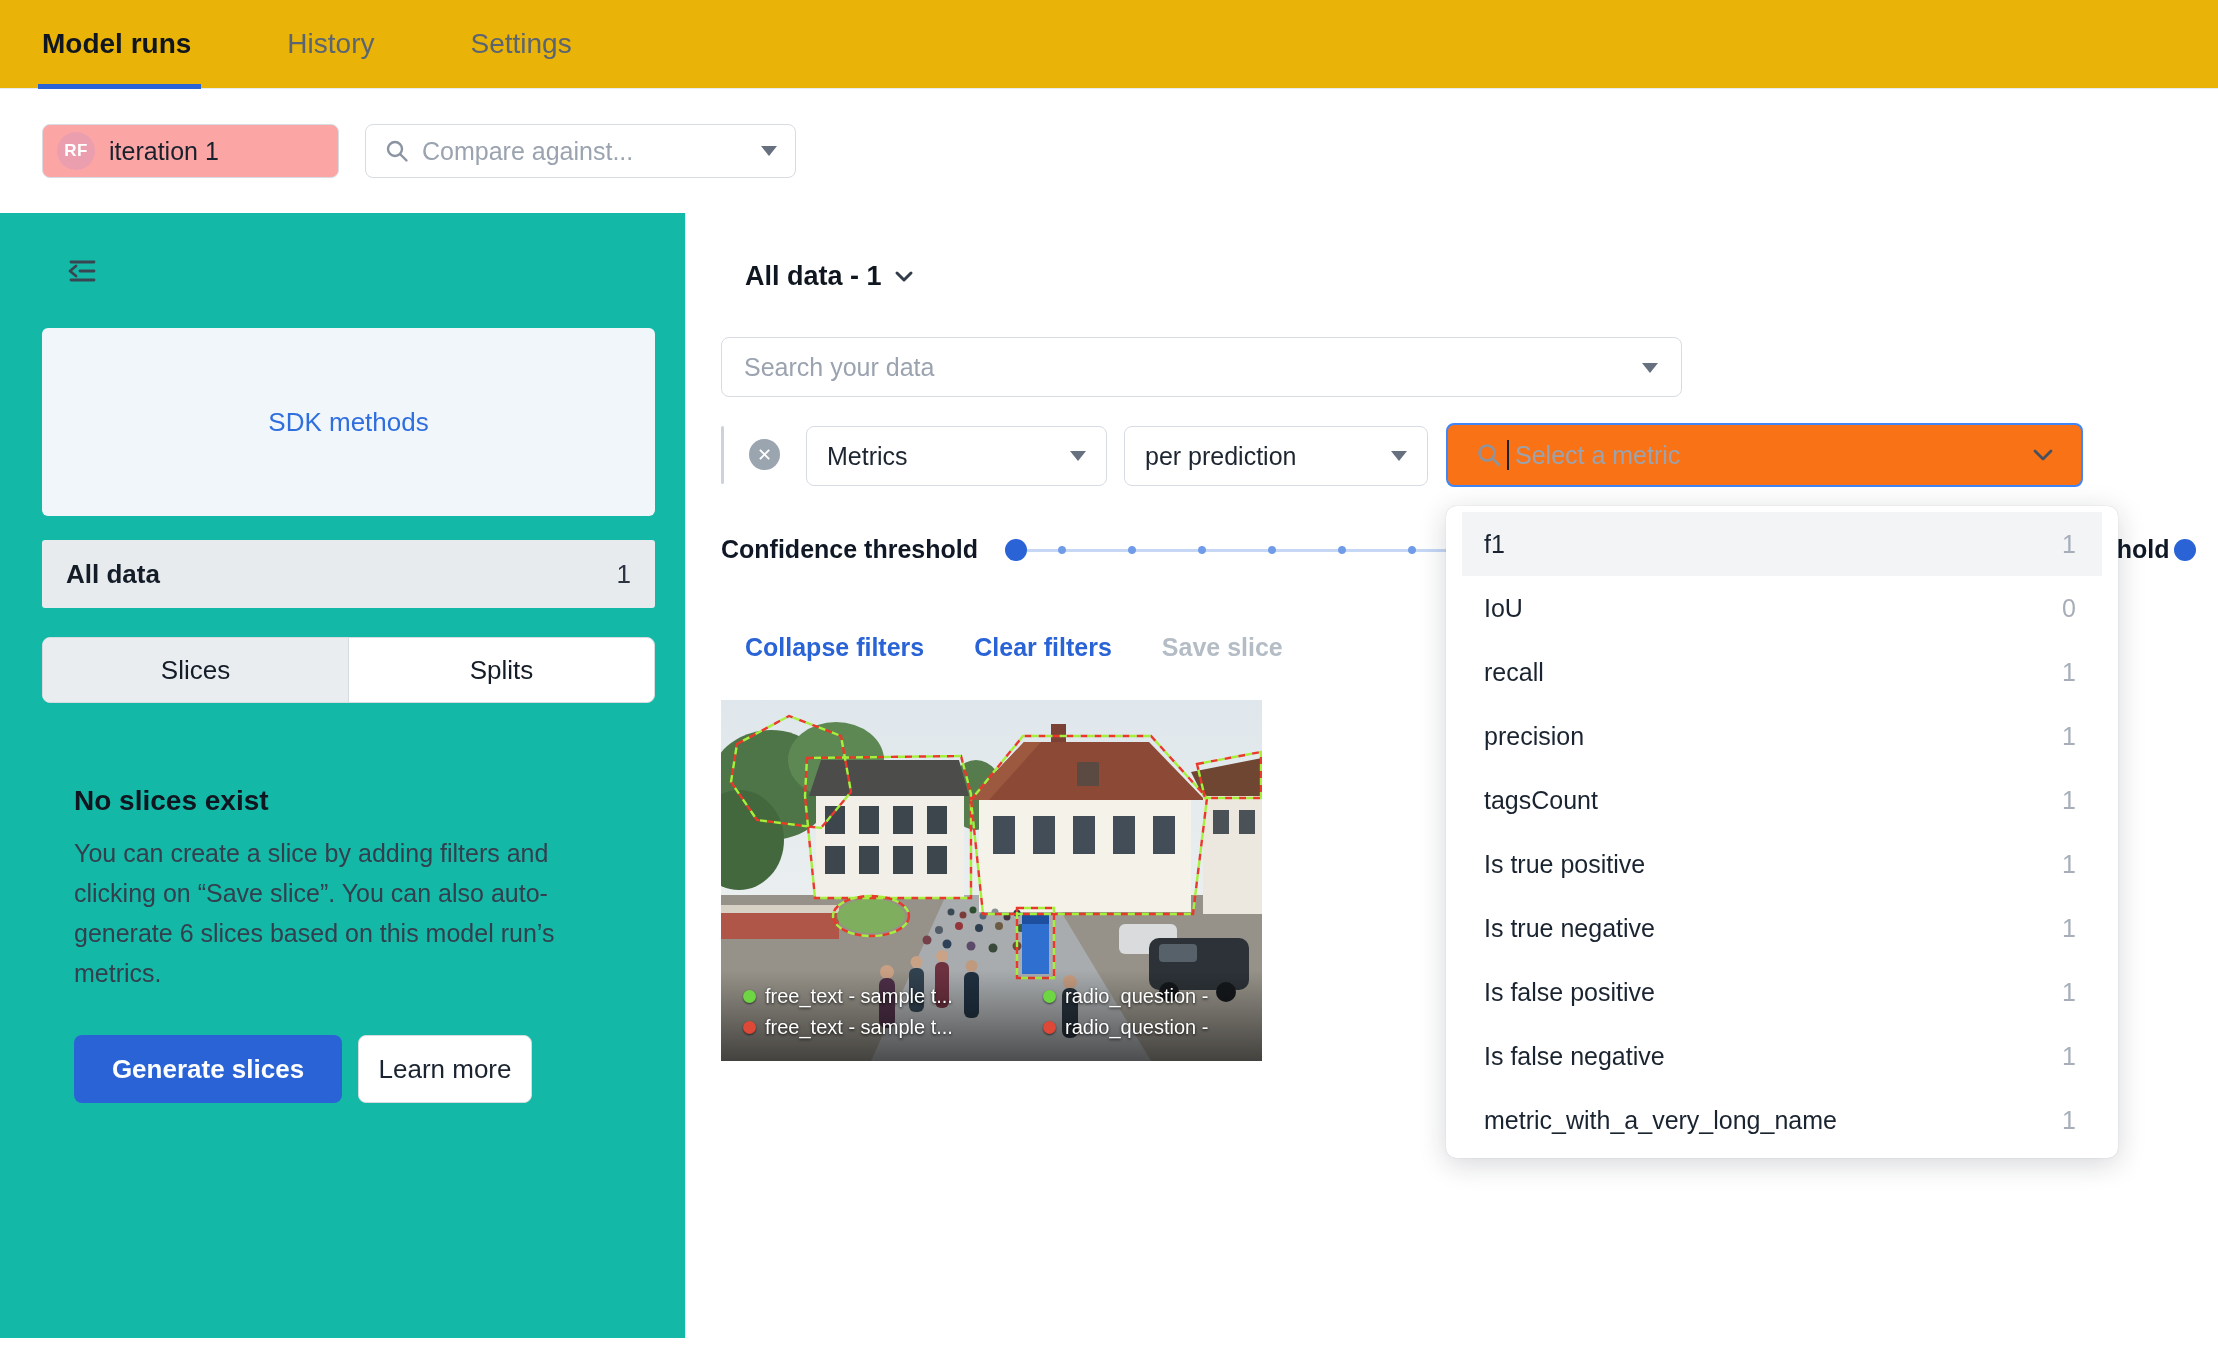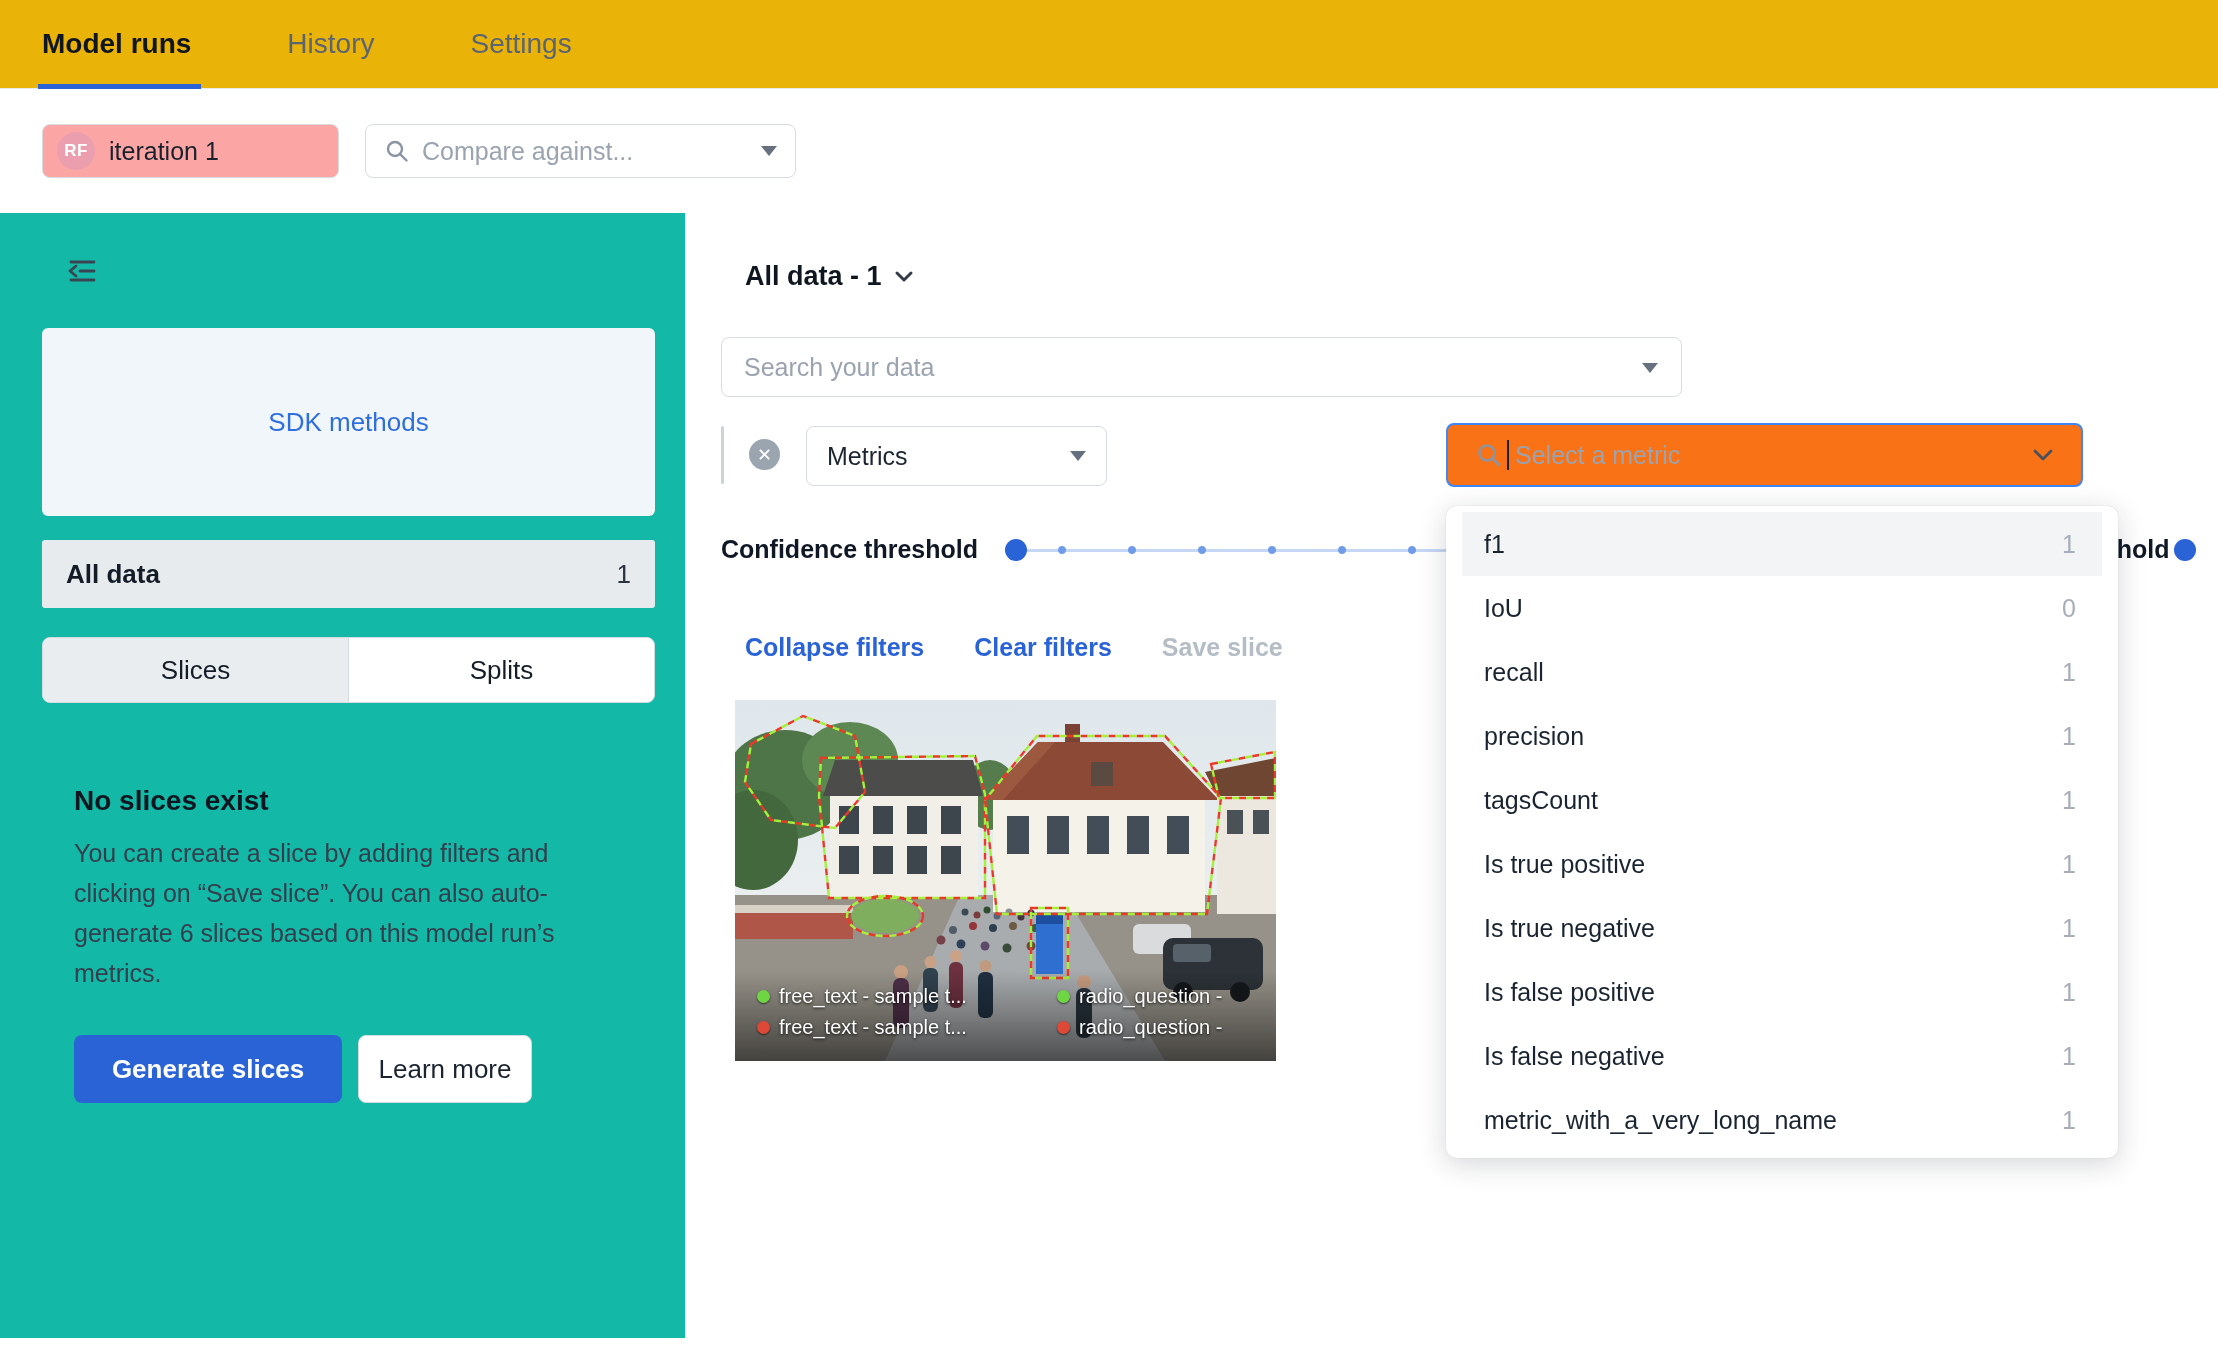--- a/index.html
+++ b/index.html
@@ -74,21 +74,21 @@
   .track-line{position:absolute;left:340px;top:336px;width:1050px;height:3px;background:#c5d7f5;}
   .track-dots{position:absolute;left:340px;top:332px;width:1050px;height:10px;
     background-image:radial-gradient(circle,#6f9be8 3.5px,rgba(0,0,0,0) 4.5px);
     background-size:70px 10px;background-repeat:repeat-x;}
   .slider-label-right{position:absolute;left:1402px;top:322px;font-size:25px;font-weight:600;color:#101826;}
   
   .links-row{position:absolute;left:58px;top:420px;display:flex;gap:50px;align-items:center;}
   .link{font-size:25px;font-weight:600;color:#2a63d6;cursor:pointer;}
   .link.disabled{color:#b4bcc6;}
   
-  .thumb{position:absolute;left:34px;top:487px;width:541px;height:361px;overflow:hidden;cursor:pointer;margin-left:14px;}
+  .thumb{position:absolute;left:34px;top:487px;width:541px;height:361px;overflow:hidden;cursor:pointer;}
   .thumb svg{display:block;}
   .legend-item{position:absolute;display:flex;align-items:center;gap:9px;}
   .legend-dot{width:13px;height:13px;border-radius:50%;flex:0 0 auto;box-shadow:0 1px 2px rgba(0,0,0,.6);}
   .legend-text{font-size:20px;color:#fff;text-shadow:0 1px 3px rgba(0,0,0,.9);white-space:nowrap;}
   .dr{fill:none;stroke:#e8392b;stroke-width:2.4;stroke-dasharray:7 7;}
   .dg{fill:none;stroke:#a6f03c;stroke-width:2.4;stroke-dasharray:7 7;stroke-dashoffset:7;}
   
   .metric-dropdown{position:absolute;left:759px;top:293px;width:640px;border-radius:10px;background:#fff;
     box-shadow:0 6px 28px rgba(20,30,45,.18),0 0 1px rgba(20,30,45,.25);padding:6px 16px;z-index:40;}
   .menu-item{height:64px;display:flex;align-items:center;padding:0 26px 0 22px;font-size:25px;color:#1a2430;cursor:pointer;}
@@ -168,20 +168,24 @@
   </div>
 
   <div class="filter-pipe"></div>
   <div class="x-circle">✕</div>
 
   <div class="dd dd-metrics">
     <span>Metrics</span>
     <span class="tri ml-auto"></span>
   </div>
 
+  <div class="dd dd-scope">
+    <span>per prediction</span>
+    <span class="tri ml-auto"></span>
+  </div>
 
   <div class="combobox">
     <svg class="icon" width="28" height="28" viewBox="0 0 28 28">
       <circle cx="12" cy="12" r="7.5" fill="none" stroke="#8a94a2" stroke-width="2.6"></circle>
       <line x1="18" y1="18" x2="24" y2="24" stroke="#8a94a2" stroke-width="2.6" stroke-linecap="round"></line>
     </svg>
     <span class="cursor-bar"></span>
     <input type="text" placeholder="Select a metric" style="">
     <svg class="icon" width="22" height="16" viewBox="0 0 22 16">
       <path d="M3 4 L11 12 L19 4" fill="none" stroke="#46505e" stroke-width="2.8" stroke-linecap="round" stroke-linejoin="round"></path>

